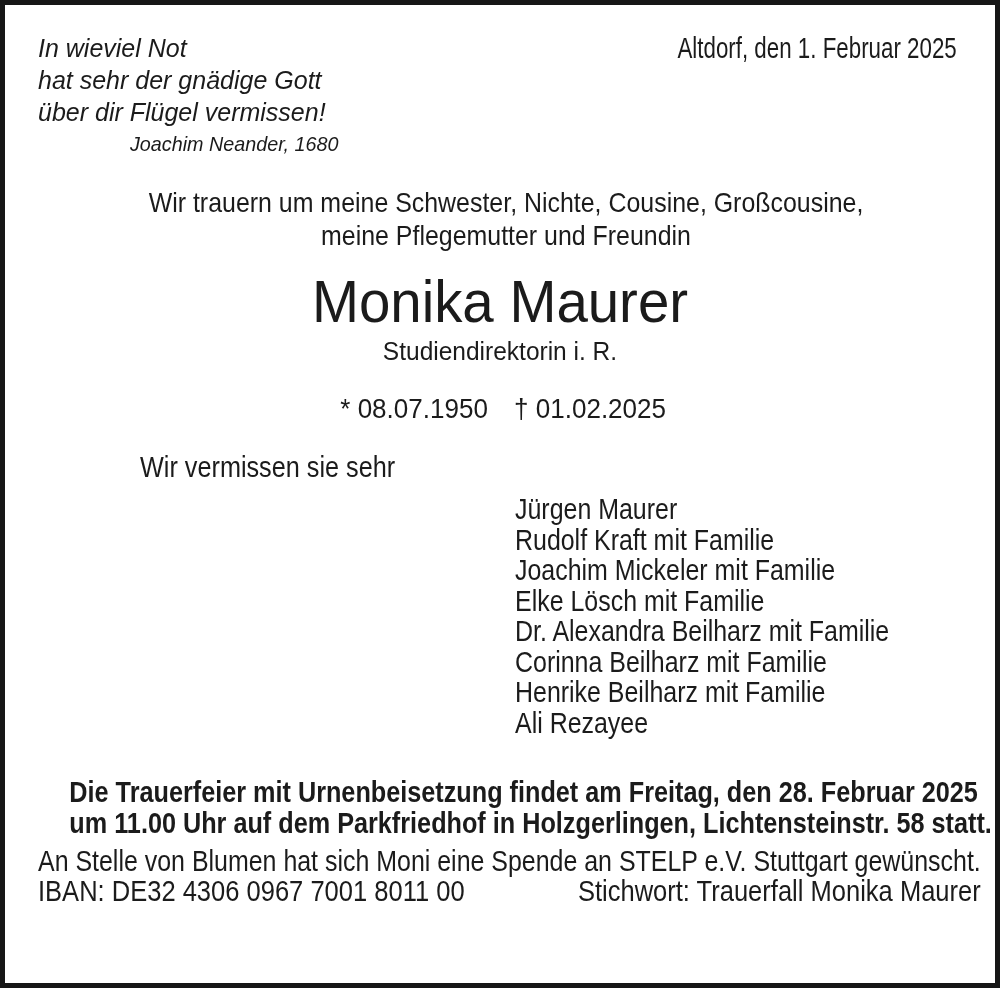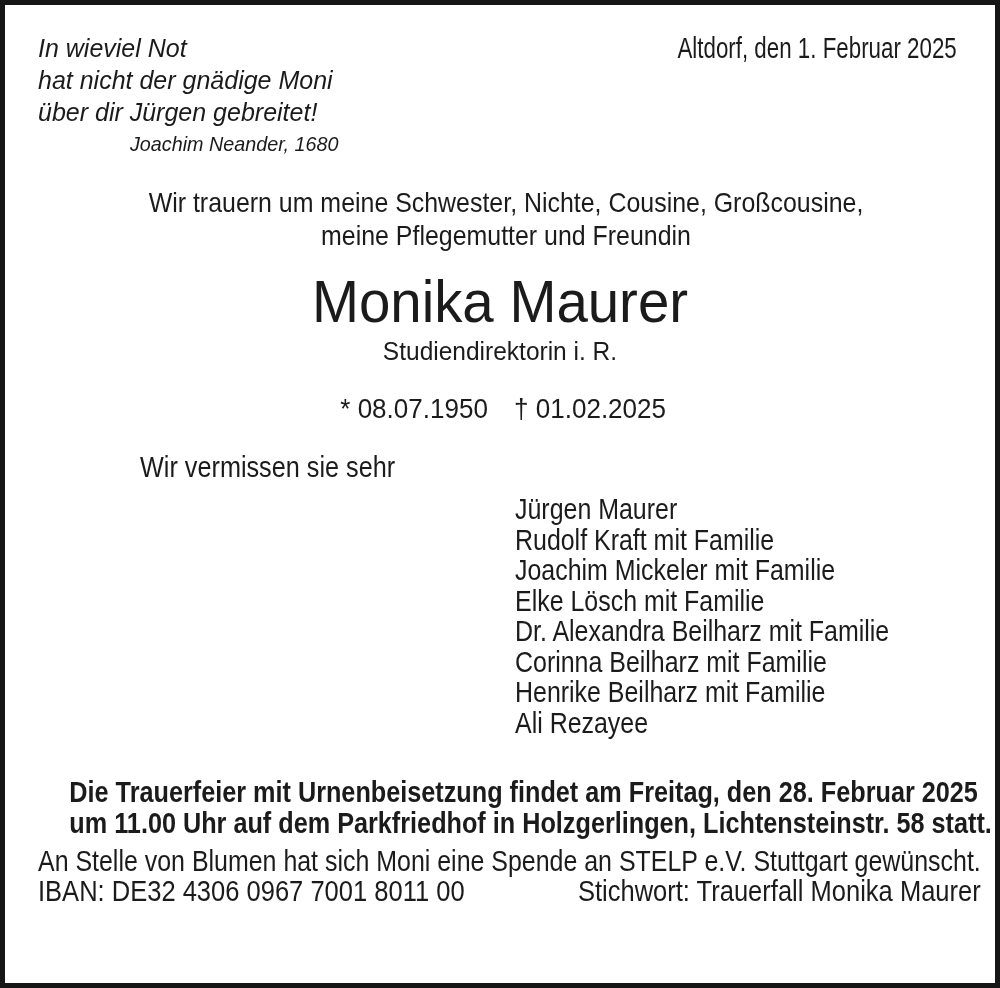--- a/index.html
+++ b/index.html
@@ -91,22 +91,22 @@
   .address .inner{white-space:pre;}
 </style>
 </head>
 <body>
 
 <div class="sheet">
   <div class="content">
 
     <div class="quote">
       <div class="quote-line sx o-left" style="--sx:1">In wieviel Not</div>
-      <div class="quote-line sx o-left" style="--sx:1">hat nicht der gnädige Moni</div>
-      <div class="quote-line sx o-left" style="--sx:1">über dir Jürgen gebreitet!</div>
+      <div class="quote-line sx o-left" style="--sx:1">hat sehr der gnädige Gott</div>
+      <div class="quote-line sx o-left" style="--sx:1">über dir Flügel vermissen!</div>
       <div class="quote-attr sx o-left" style="--sx:0.94">Joachim Neander, 1680</div>
     </div>
 
     <div class="place-date">
       <span class="inner sx o-right" style="--sx:0.77">Altdorf, den 1. Februar 2025</span>
     </div>
 
     <div class="intro">
       <div class="intro-line sx" style="--sx:0.89">Wir trauern um meine Schwester, Nichte, Cousine, Großcousine,</div>
       <div class="intro-line sx" style="--sx:0.89">meine Pflegemutter und Freundin</div>

